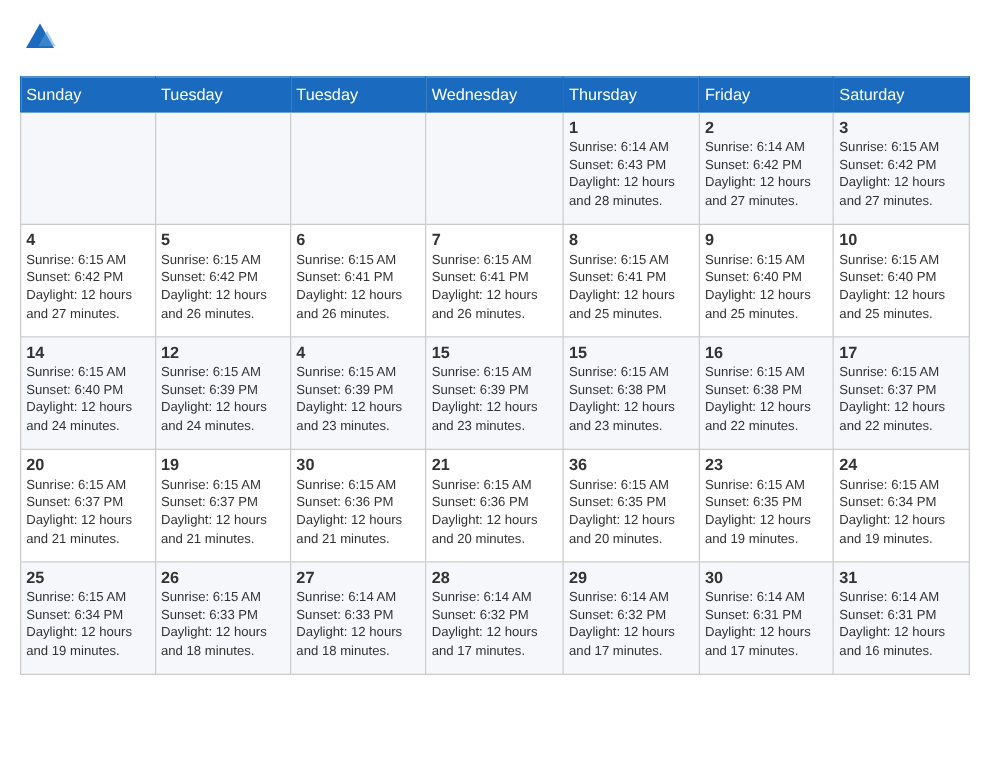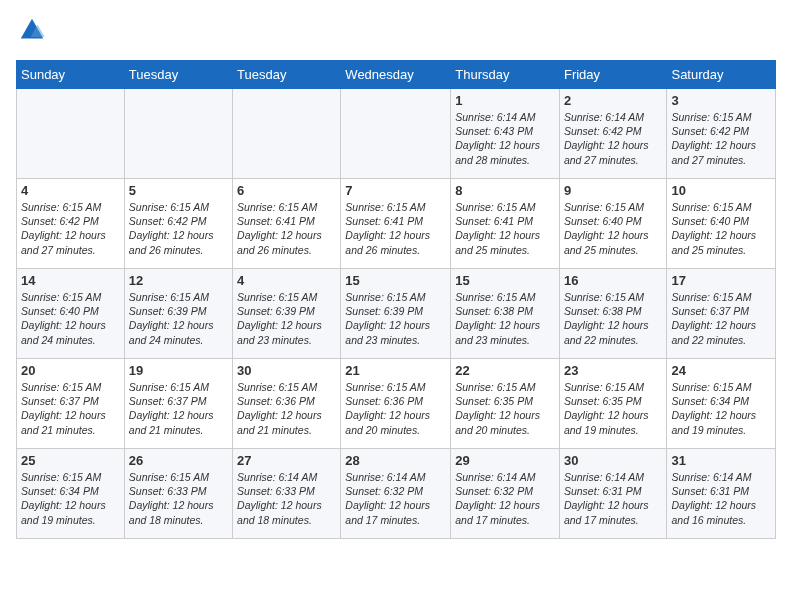--- a/index.html
+++ b/index.html
@@ -76,21 +76,20 @@
       font-size: 13px;
       font-weight: bold;
       color: #333;
       display: block;
       margin-bottom: 2px;
     }
     .day-info {
       color: #333;
       font-size: 10.5px;
       line-height: 1.35;
-      font-style: italic;
     }
     .empty-cell {
       background-color: #f5f7fa;
     }
   </style>
 </head>
 <body>
 
 <div class="header">
   <div class="logo">
@@ -213,21 +212,21 @@
         </td>
         <td>
           <span class="day-num">30</span>
           <div class="day-info">Sunrise: 6:15 AM<br>Sunset: 6:36 PM<br>Daylight: 12 hours<br>and 21 minutes.</div>
         </td>
         <td>
           <span class="day-num">21</span>
           <div class="day-info">Sunrise: 6:15 AM<br>Sunset: 6:36 PM<br>Daylight: 12 hours<br>and 20 minutes.</div>
         </td>
         <td>
-          <span class="day-num">22</span>
+          <span class="day-num">36</span>
           <div class="day-info">Sunrise: 6:15 AM<br>Sunset: 6:35 PM<br>Daylight: 12 hours<br>and 20 minutes.</div>
         </td>
         <td>
           <span class="day-num">23</span>
           <div class="day-info">Sunrise: 6:15 AM<br>Sunset: 6:35 PM<br>Daylight: 12 hours<br>and 19 minutes.</div>
         </td>
         <td>
           <span class="day-num">24</span>
           <div class="day-info">Sunrise: 6:15 AM<br>Sunset: 6:34 PM<br>Daylight: 12 hours<br>and 19 minutes.</div>
         </td>

